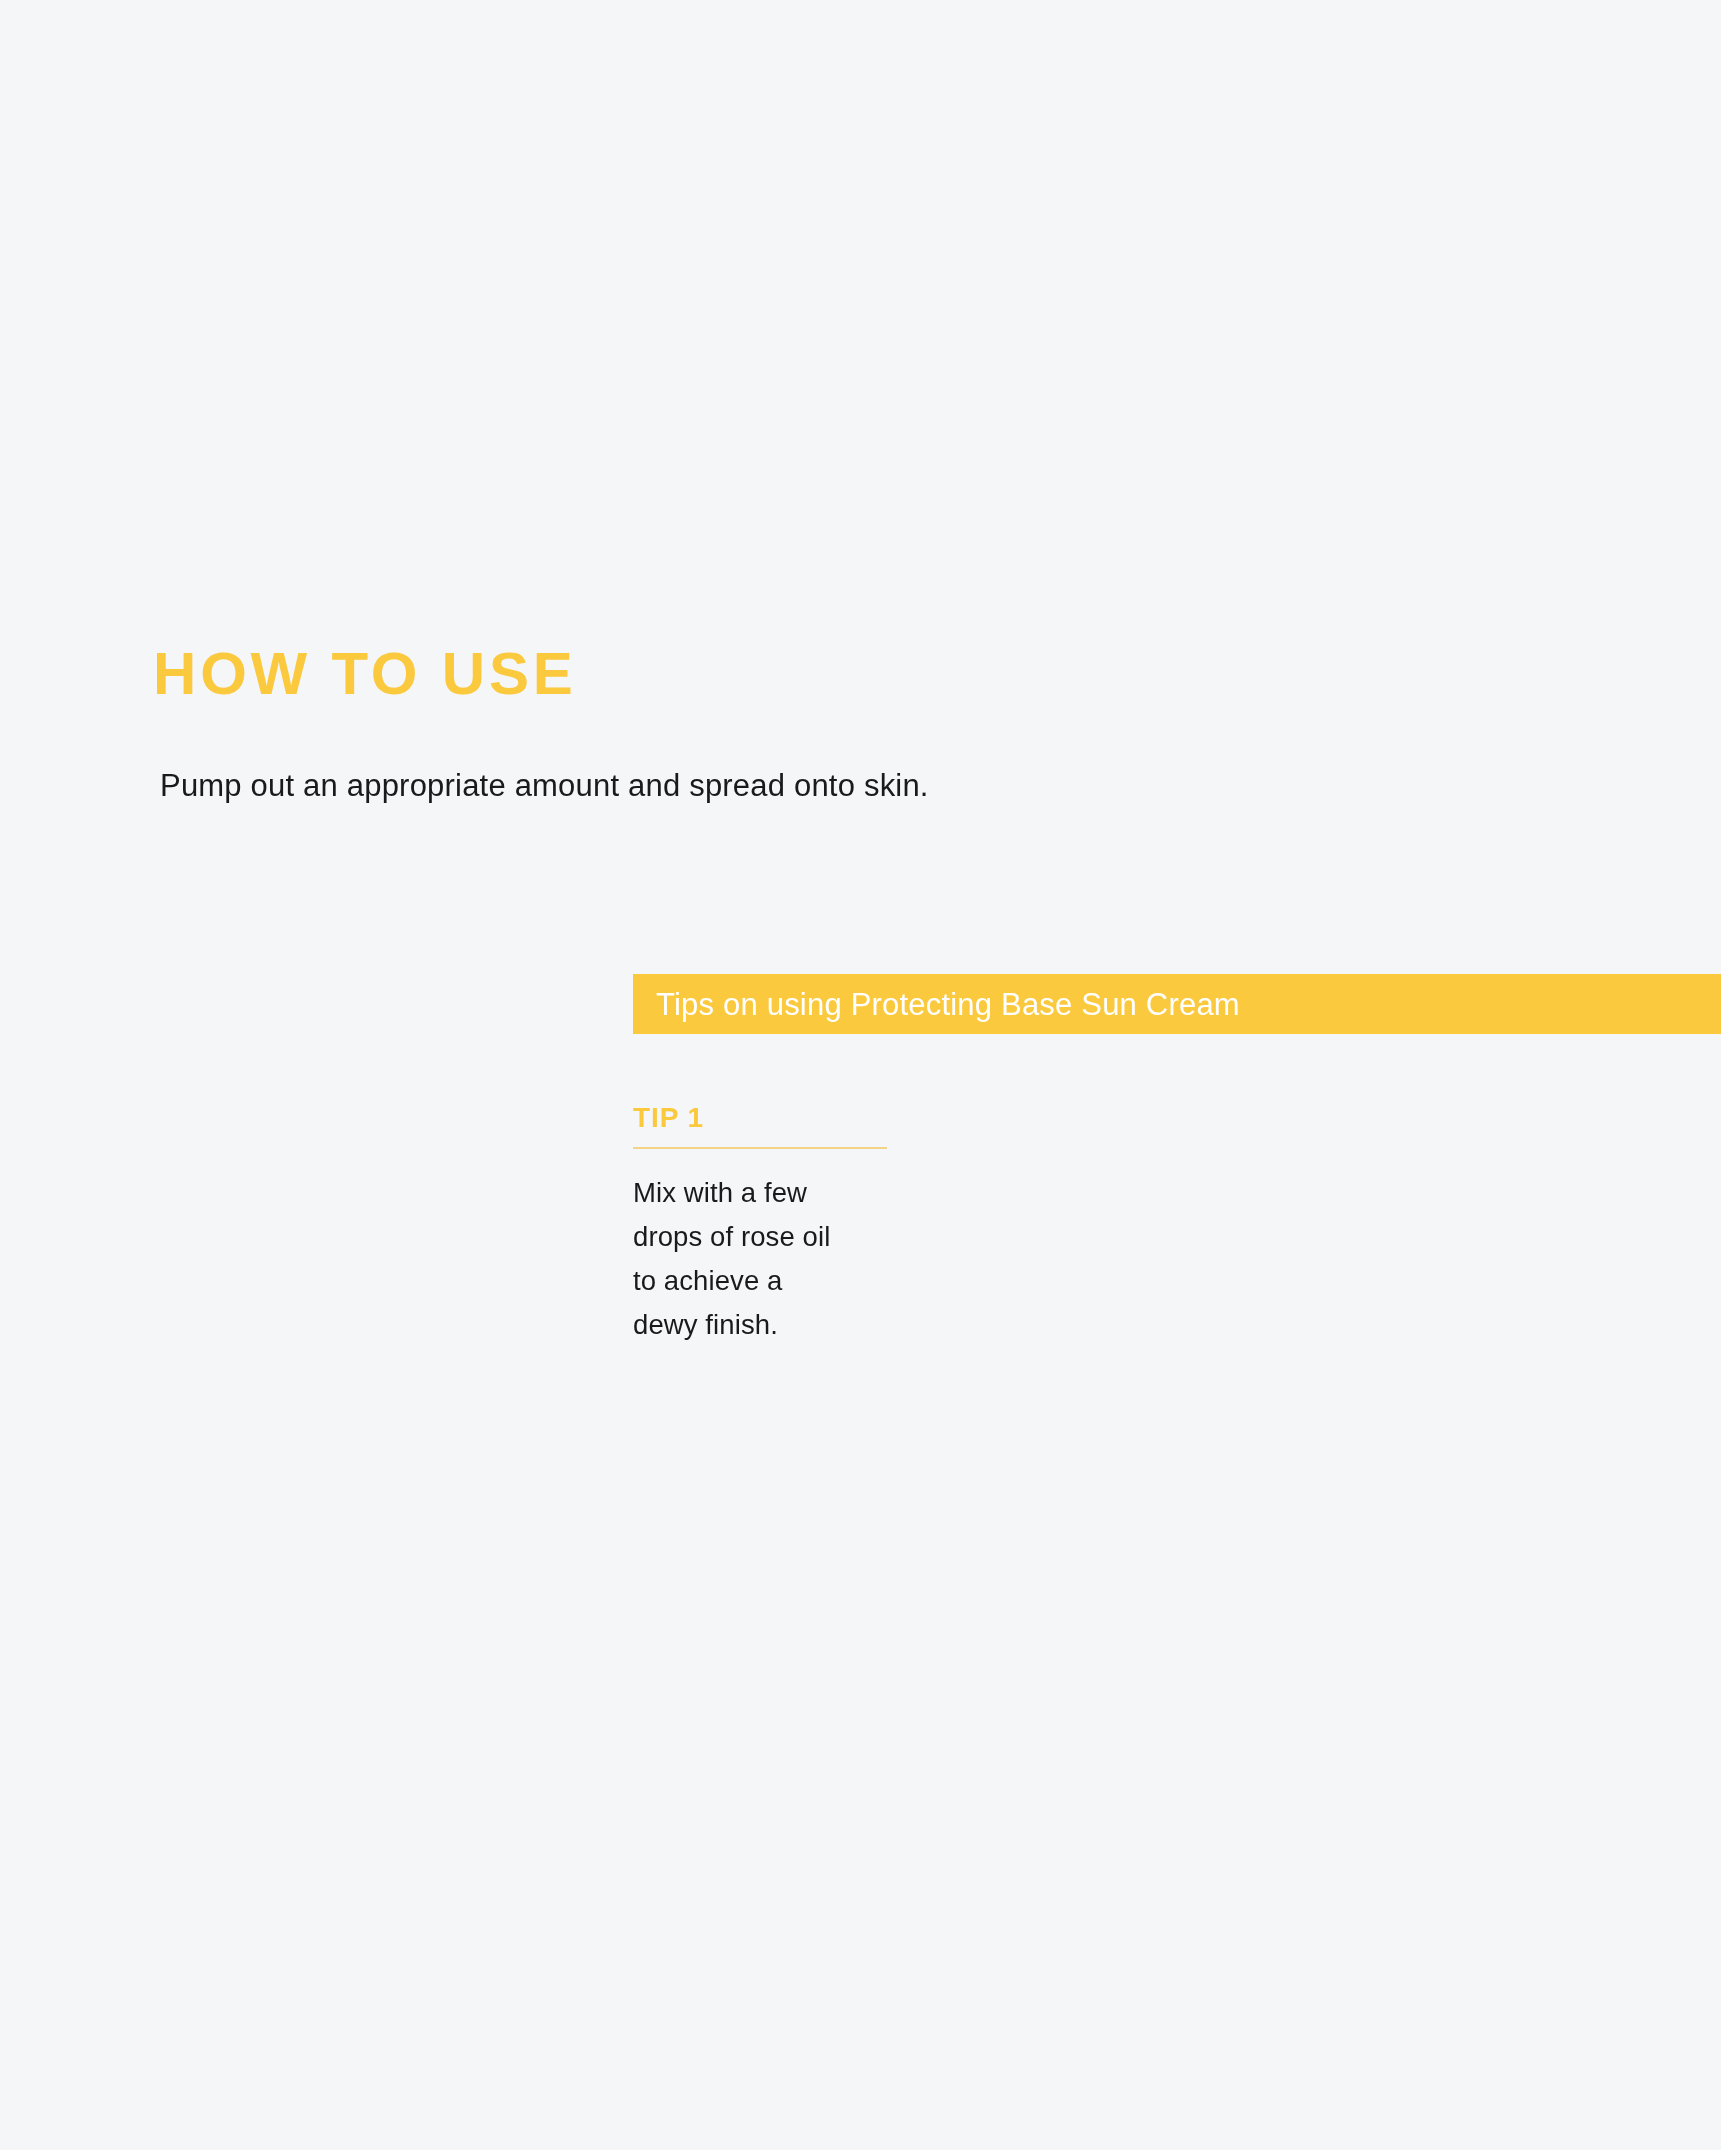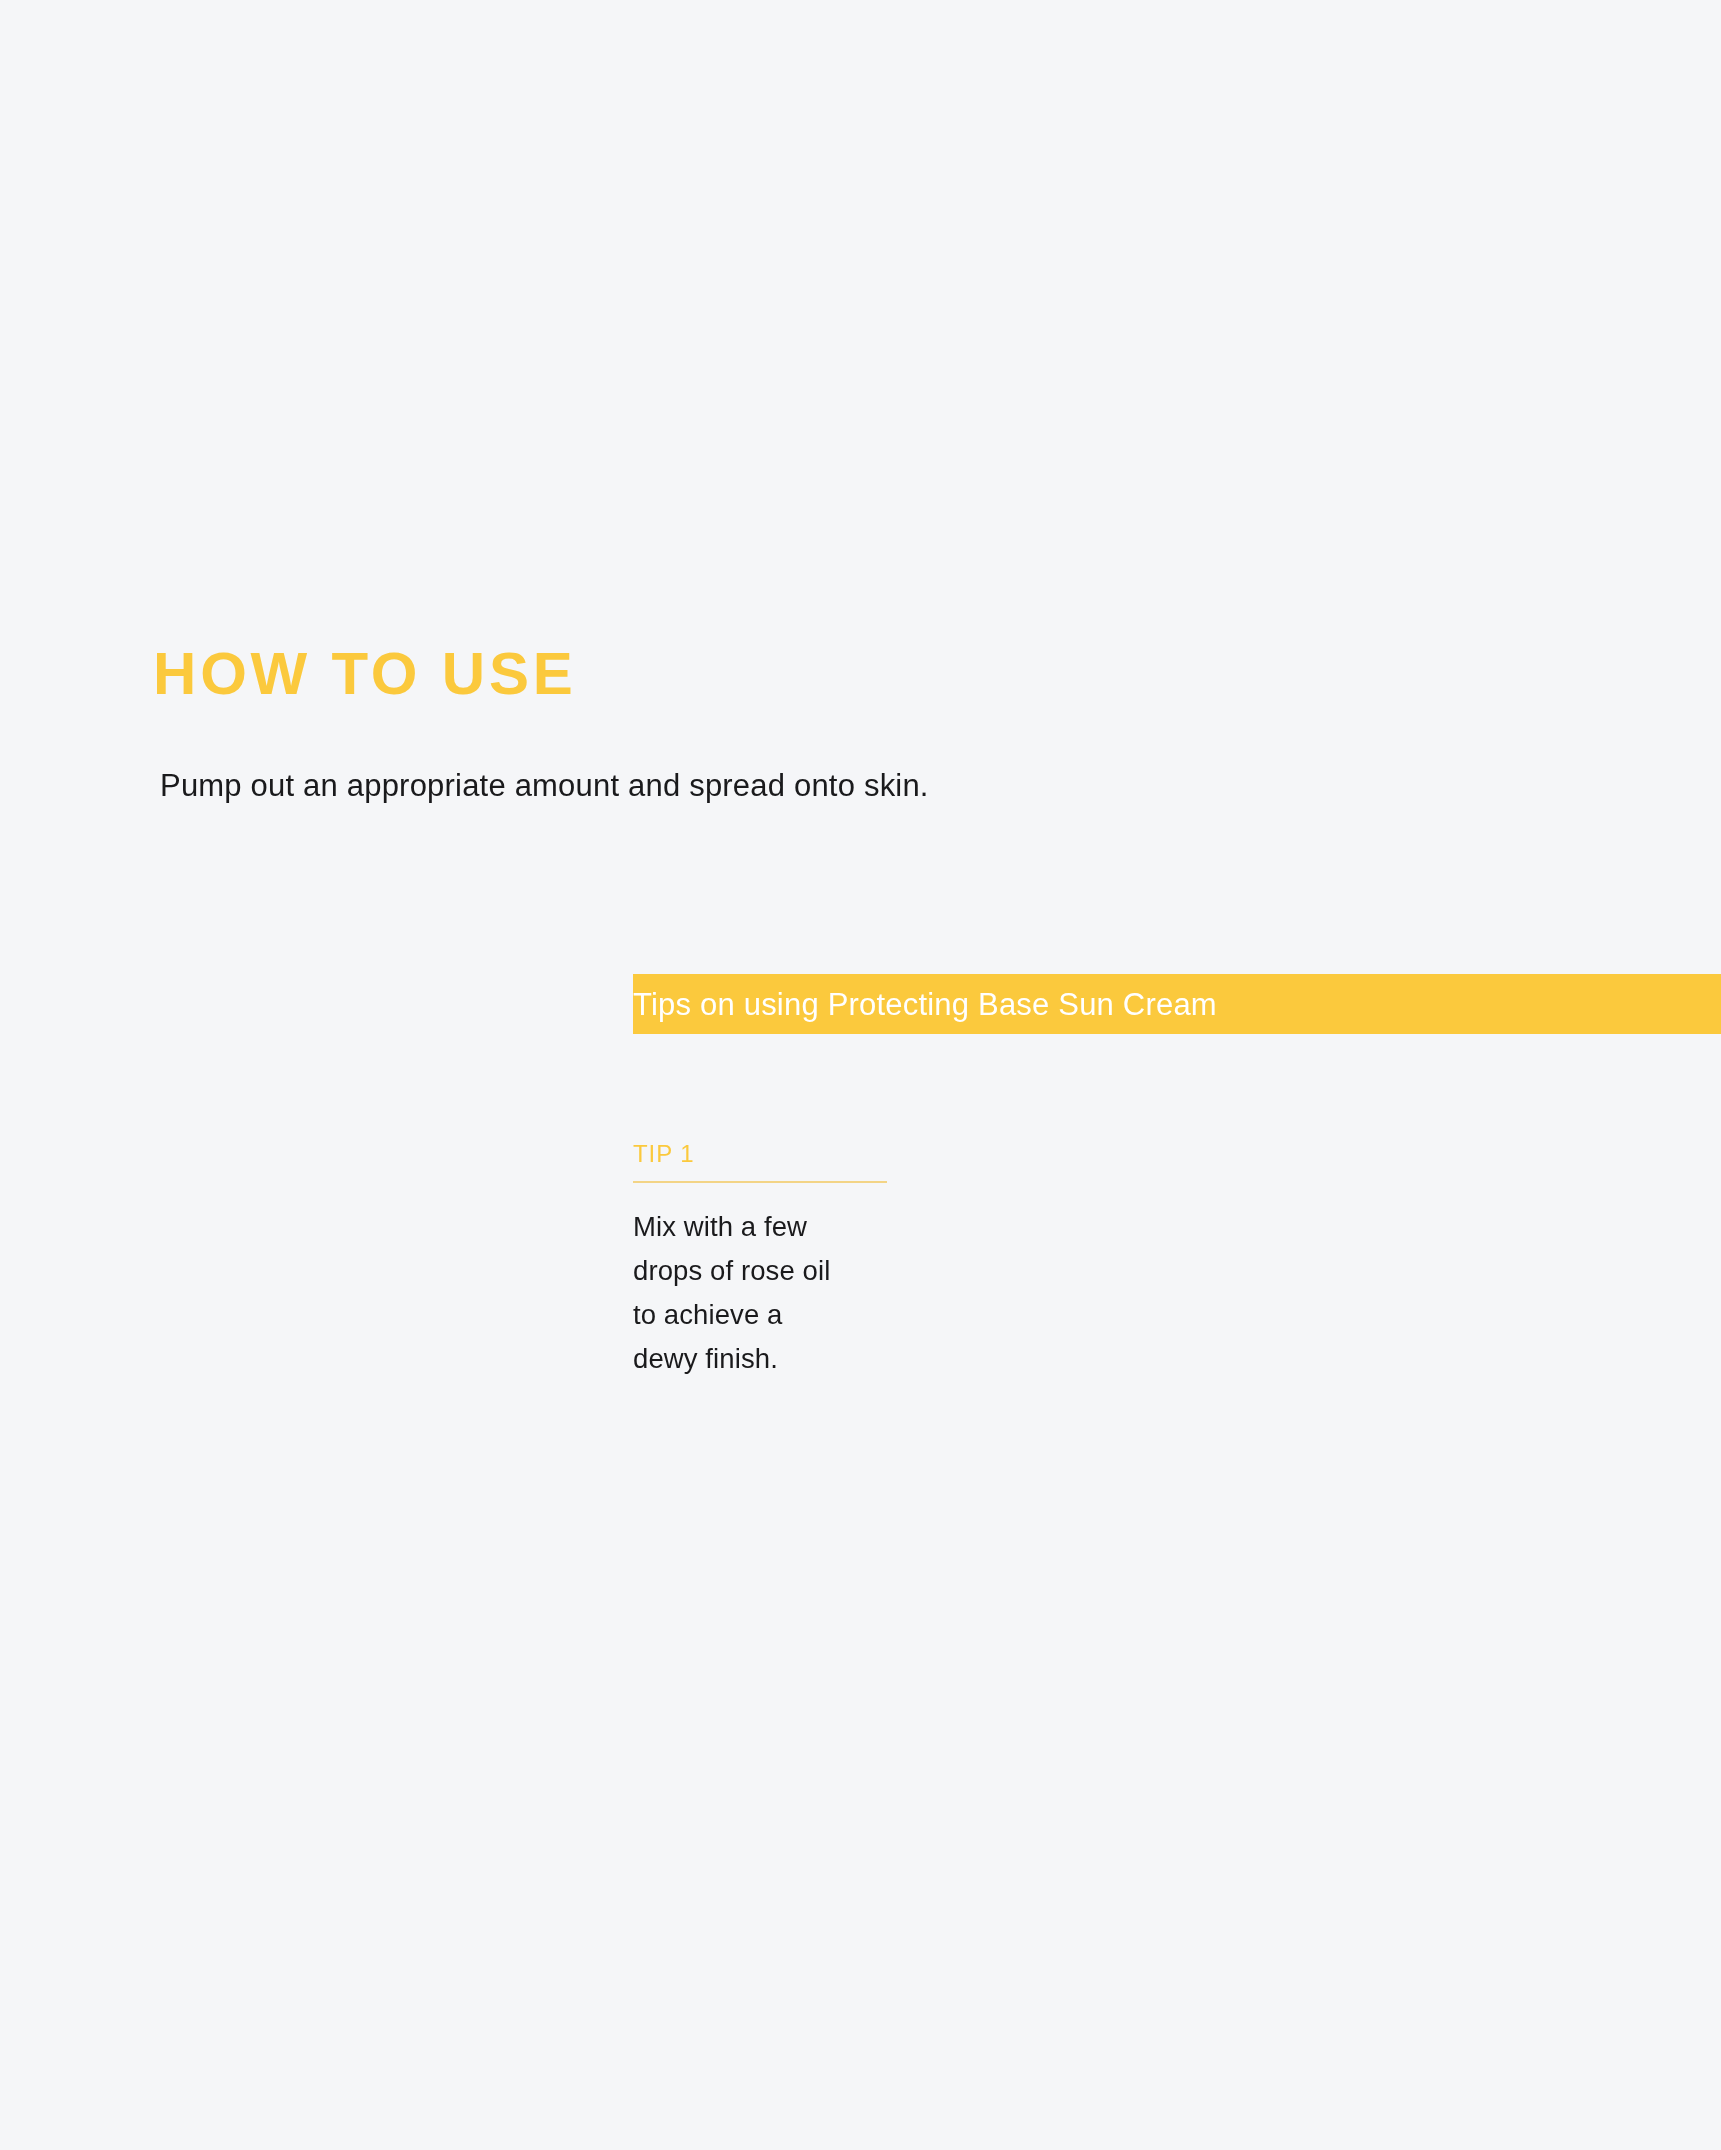--- a/index.html
+++ b/index.html
@@ -63,20 +63,21 @@
     left: 633px;
     top: 974px;
     right: 0;
   }
 
   .tips-banner {
     height: 60px;
     background: #fbc93d;
     display: flex;
     align-items: center;
+    padding-left: 23px;
     box-sizing: border-box;
   }
 
   .tips-banner-label {
     font-family: "Liberation Sans", sans-serif;
     font-size: 31px;
     line-height: 1;
     font-weight: 400;
     letter-spacing: 0.2px;
     color: #ffffff;
@@ -92,27 +93,26 @@
     width: 254px;
     margin-right: 63px;
   }
 
   .tip-column:last-child {
     margin-right: 0;
   }
 
   .tip-label {
     font-family: "Liberation Sans", sans-serif;
-    font-size: 24px;
+    font-size: 28px;
     line-height: 1;
-    font-weight: 400;
+    font-weight: 700;
     letter-spacing: 0.9px;
     color: #fbc93d;
     white-space: nowrap;
-    margin-top: 38px;
   }
 
   .tip-rule {
     margin-top: 14.5px;
     height: 2.3px;
     background: #f3d486;
     border: 0;
     width: 100%;
   }
 

